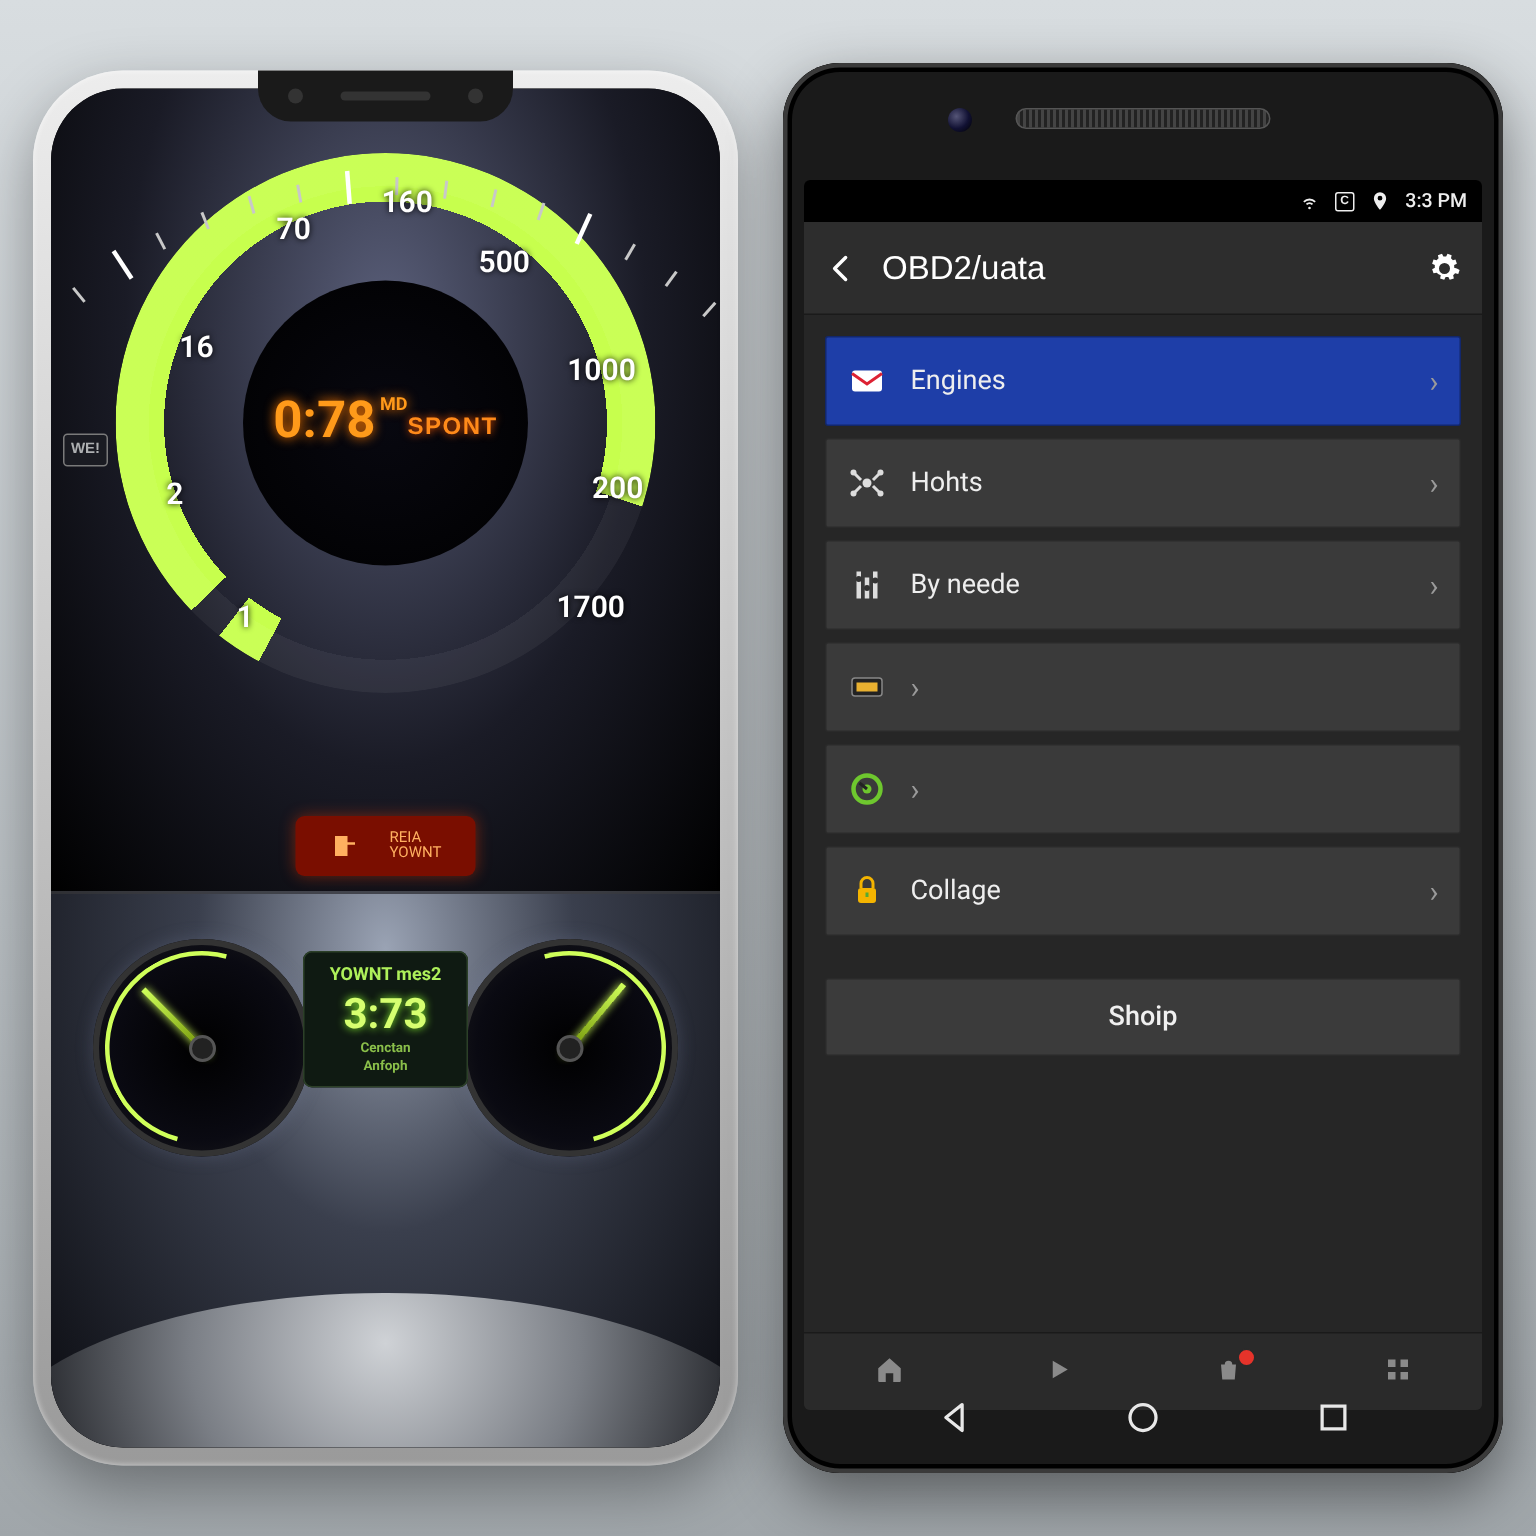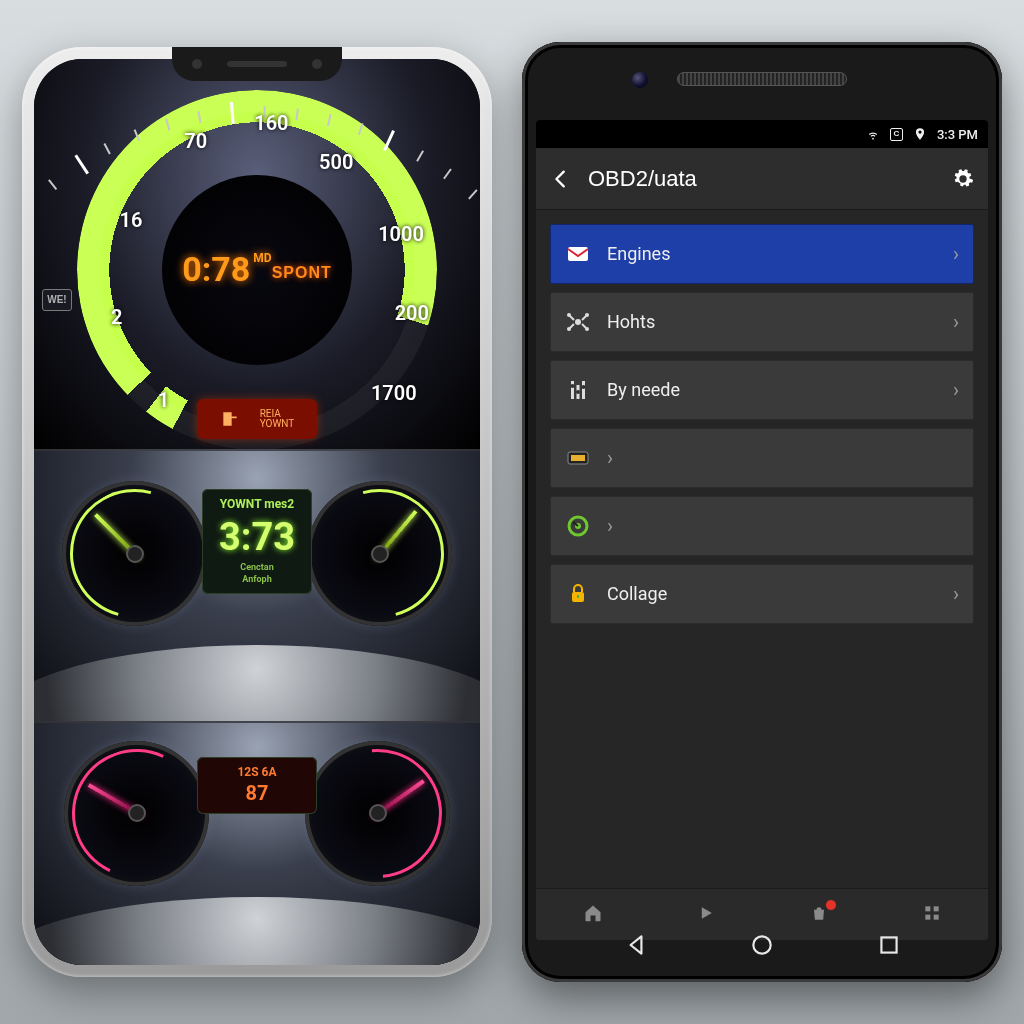--- a/index.html
+++ b/index.html
@@ -40,21 +40,21 @@
   .tiny-badge{position:absolute;left:8px;top:230px;width:30px;height:22px;border:1px solid #7a7a7a;color:#aeb0b2;font:600 10px/20px Arial;text-align:center;border-radius:3px;background:#1a1b22}
 
   
   .mini{position:absolute;width:145px;height:145px;border-radius:50%;background:radial-gradient(circle at 50% 50%,#000,#0a0a12 60%,#222 100%);box-shadow:inset 0 0 0 4px #333,0 0 12px rgba(120,130,160,.3)}
   .mini .nd{position:absolute;left:50%;top:50%;width:4px;height:62px;transform-origin:50% 90%}
   .mini.green .nd{background:linear-gradient(#cfff5a,#6a8a00);box-shadow:0 0 6px #cfff5a}
   .mini.pink .nd{background:linear-gradient(#ff4d96,#7a003a);box-shadow:0 0 6px #ff2d86}
   .mini .hub{position:absolute;left:50%;top:50%;width:18px;height:18px;border-radius:50%;background:#222;transform:translate(-50%,-50%);border:2px solid #555}
   .mini .arc{position:absolute;inset:8px;border-radius:50%;border:3px solid transparent}
   .center-lcd{position:absolute;left:50%;transform:translateX(-50%);width:110px;background:#0f1a12;border-radius:6px;text-align:center;padding:8px 4px;color:#aef05a;font:700 12px/1.3 "Courier New",monospace;box-shadow:inset 0 0 0 1px #2c4028}
-  .center-lcd .big{font-size:38px;color:#d6ff70;text-shadow:0 0 6px #8cff30}
+  .center-lcd .big{font-size:28px;color:#d6ff70;text-shadow:0 0 6px #8cff30}
   .ribbon{position:absolute;left:50%;transform:translateX(-50%);bottom:6px;color:#ff8030;font:700 10px/1 "Courier New",monospace;letter-spacing:1px}
   .ribbon span{margin:0 8px}
   .panel.pC .center-lcd{background:#200705;color:#ff7a30}
 
   
   .statusbar{height:28px;background:#000;display:flex;align-items:center;justify-content:flex-end;padding:0 10px;gap:10px;font:500 13px/1 Arial;color:#eee}
   .statusbar svg{width:14px;height:14px;fill:#eee}
   .ico-box{width:13px;height:13px;border:1.5px solid #eee;border-radius:2px;font:700 8px/10px Arial;text-align:center}
   .appbar{height:62px;background:#2d2d2d;display:flex;align-items:center;padding:0 14px;gap:16px;border-bottom:1px solid #1a1a1a}
   .appbar .title{flex:1;text-align:left;color:#fff;font:500 22px/1 Arial;padding-right:24px}
@@ -146,40 +146,20 @@
           <div class="big">3:73</div>
           <div style="font-size:9px;color:#8abf4a;white-space:pre">Cenctan
 Anfoph</div>
         </div>
         <div class="ribbon">
           <span>9.R</span><span>1890</span><span>OE6</span>
         </div>
         <div class="steer"></div>
       </div>
 
-      <div class="panel pC" style="flex:.9">
-        <div class="mini pink" style="left:30px;top:18px">
-          <div class="arc" style="border-top-color:#ff3d86;border-left-color:#ff3d86;transform:rotate(-20deg)"></div>
-          <div class="nd" style="transform:translate(-50%,-90%) rotate(-60deg)"></div>
-            <div class="hub"></div>
-        </div>
-        <div class="mini pink" style="right:30px;top:18px">
-          <div class="arc" style="border-top-color:#ff3d86;border-right-color:#ff3d86;transform:rotate(40deg)"></div>
-          <div class="nd" style="transform:translate(-50%,-90%) rotate(55deg)"></div>
-            <div class="hub"></div>
-        </div>
-        <div class="center-lcd" style="top:34px;width:120px">
-          <div>12S   6A</div>
-          <div style="font-size:20px">87</div>
-        </div>
-        <div class="ribbon">
-          <span>4.6B</span><span>ARFAI</span>
-        </div>
-        <div class="steer"></div>
-      </div>
     </div>
   </div>
 </div>
 
 <div class="phone-right">
   <div class="front-cam"></div>
   <div class="earpiece"></div>
 
   <div class="screen">
 
@@ -268,20 +248,23 @@
               <rect x="6" y="10" width="12" height="10" rx="2" fill="#f4b400"></rect>
               <path d="M8 10V7a4 4 0 118 0v3" fill="none" stroke="#f4b400" stroke-width="2"></path>
               <path d="M12 13v3" stroke="#5a3" stroke-width="2"></path>
             </svg>
           </span>
           <span class="lbl">Collage</span>
           <span class="chev">›</span>
         </div>
       </div>
 
+    <div class="btn-shop">
+      <span>Shoip</span>
+    </div>
 
     <div class="tabbar">
       <div class="tb"><svg viewBox="0 0 24 24">
             <path d="M3 11l9-8 9 8v10a1 1 0 01-1 1h-5v-7h-6v7H4a1 1 0 01-1-1z"></path>
           </svg></div>
       <div class="tb"><svg viewBox="0 0 24 24">
             <path d="M7 5v14l12-7z"></path>
           </svg></div>
       <div class="tb"><svg viewBox="0 0 24 24">
             <path d="M6 8h12l-1 12H7zM9 8a3 3 0 116 0"></path>

